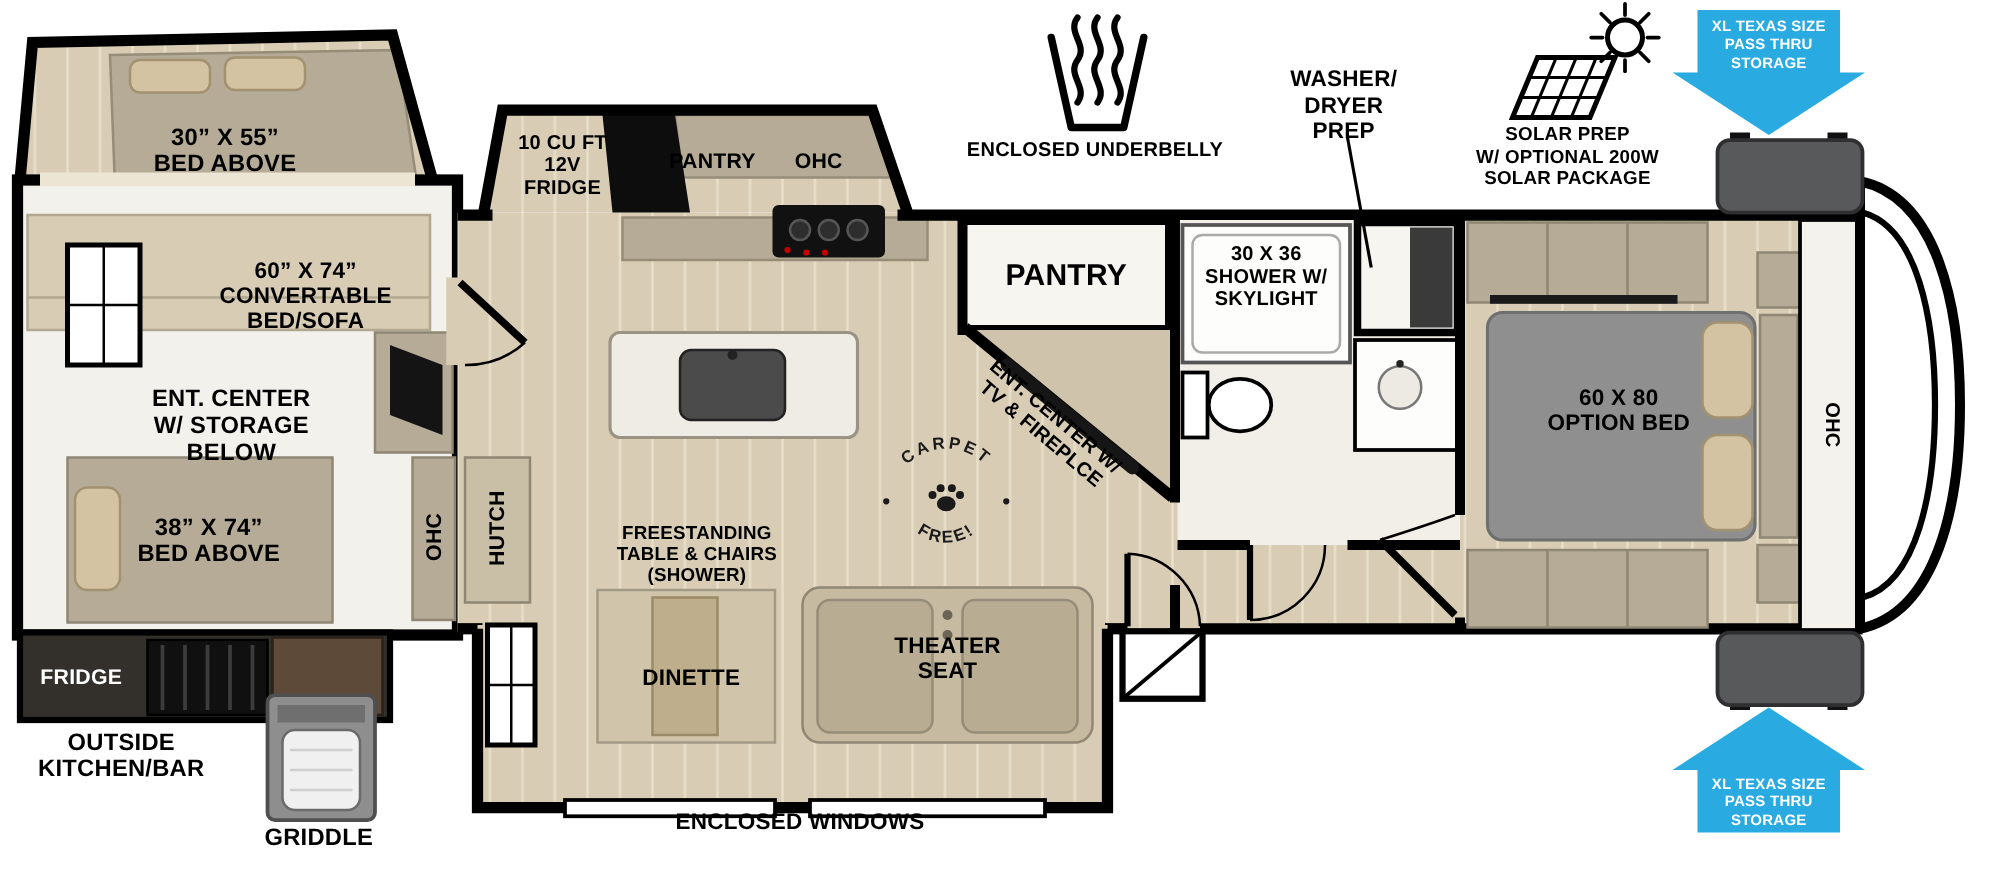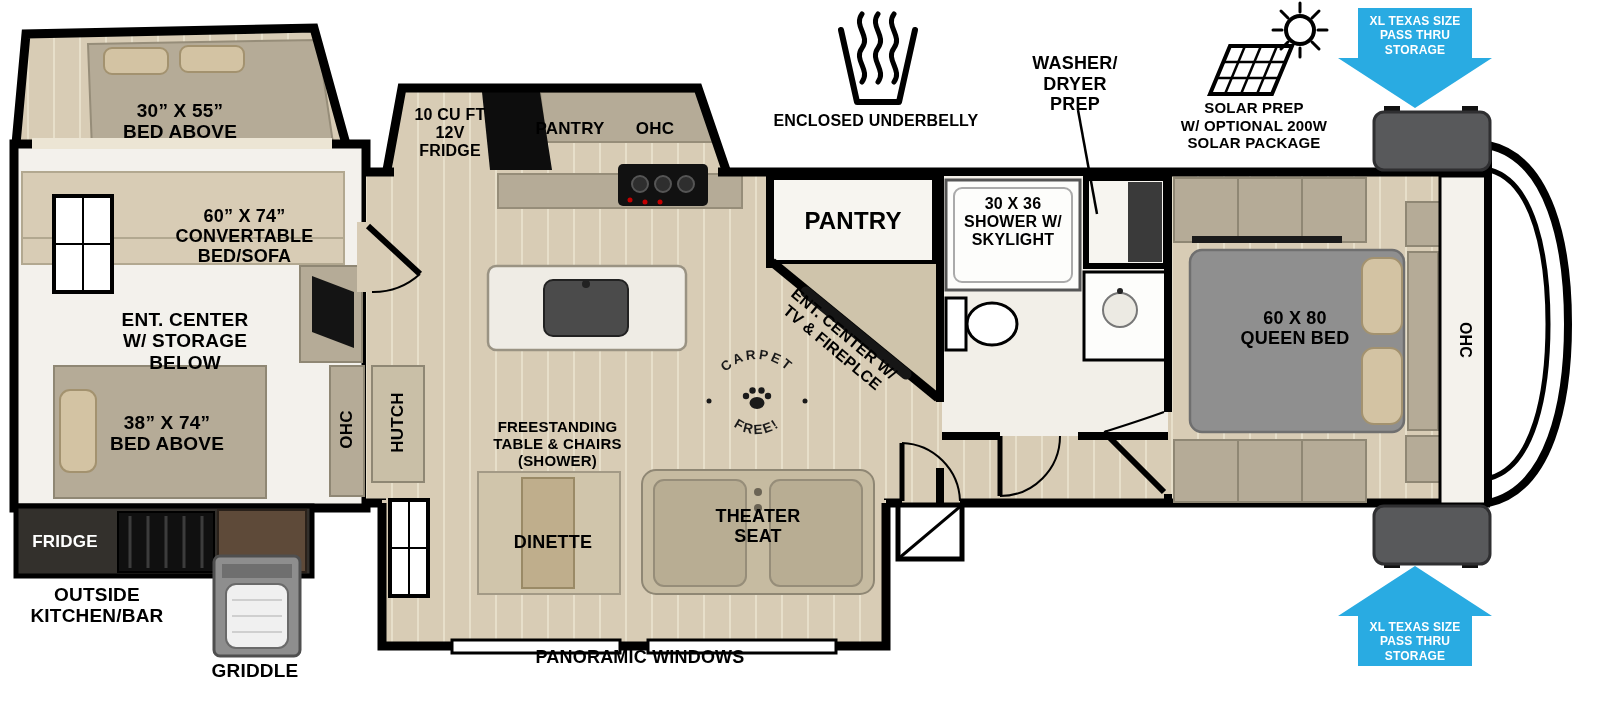--- a/index.html
+++ b/index.html
@@ -356,32 +356,32 @@
 <div class="lbl" style="left:473px;top:532px;width:160px;font-size:18px">
   <div>DINETTE</div>
 </div>
 
 <div class="lbl" style="left:678px;top:506px;width:160px;font-size:18px">
   <div>THEATER</div>
   <div>SEAT</div>
 </div>
 
 <div class="lbl" style="left:480px;top:647px;width:320px;font-size:18px">
-  <div>PANORAMIC WINDOWS</div>
+  <div>ENCLOSED WINDOWS</div>
 </div>
 
 <div class="lbl" style="left:946px;top:195px;width:134px;font-size:16px">
   <div>30 X 36</div>
   <div>SHOWER W/</div>
   <div>SKYLIGHT</div>
 </div>
 
 <div class="lbl" style="left:1195px;top:308px;width:200px;font-size:18px">
   <div>60 X 80</div>
-  <div>QUEEN BED</div>
+  <div>OPTION BED</div>
 </div>
 
 <div class="lbl rot-cw" style="left:1420px;top:331px;width:90px;font-size:16px">
   <div>OHC</div>
 </div>
 
 <div class="lbl" style="left:742px;top:112px;width:268px;font-size:16px">
   <div>ENCLOSED UNDERBELLY</div>
 </div>
 

